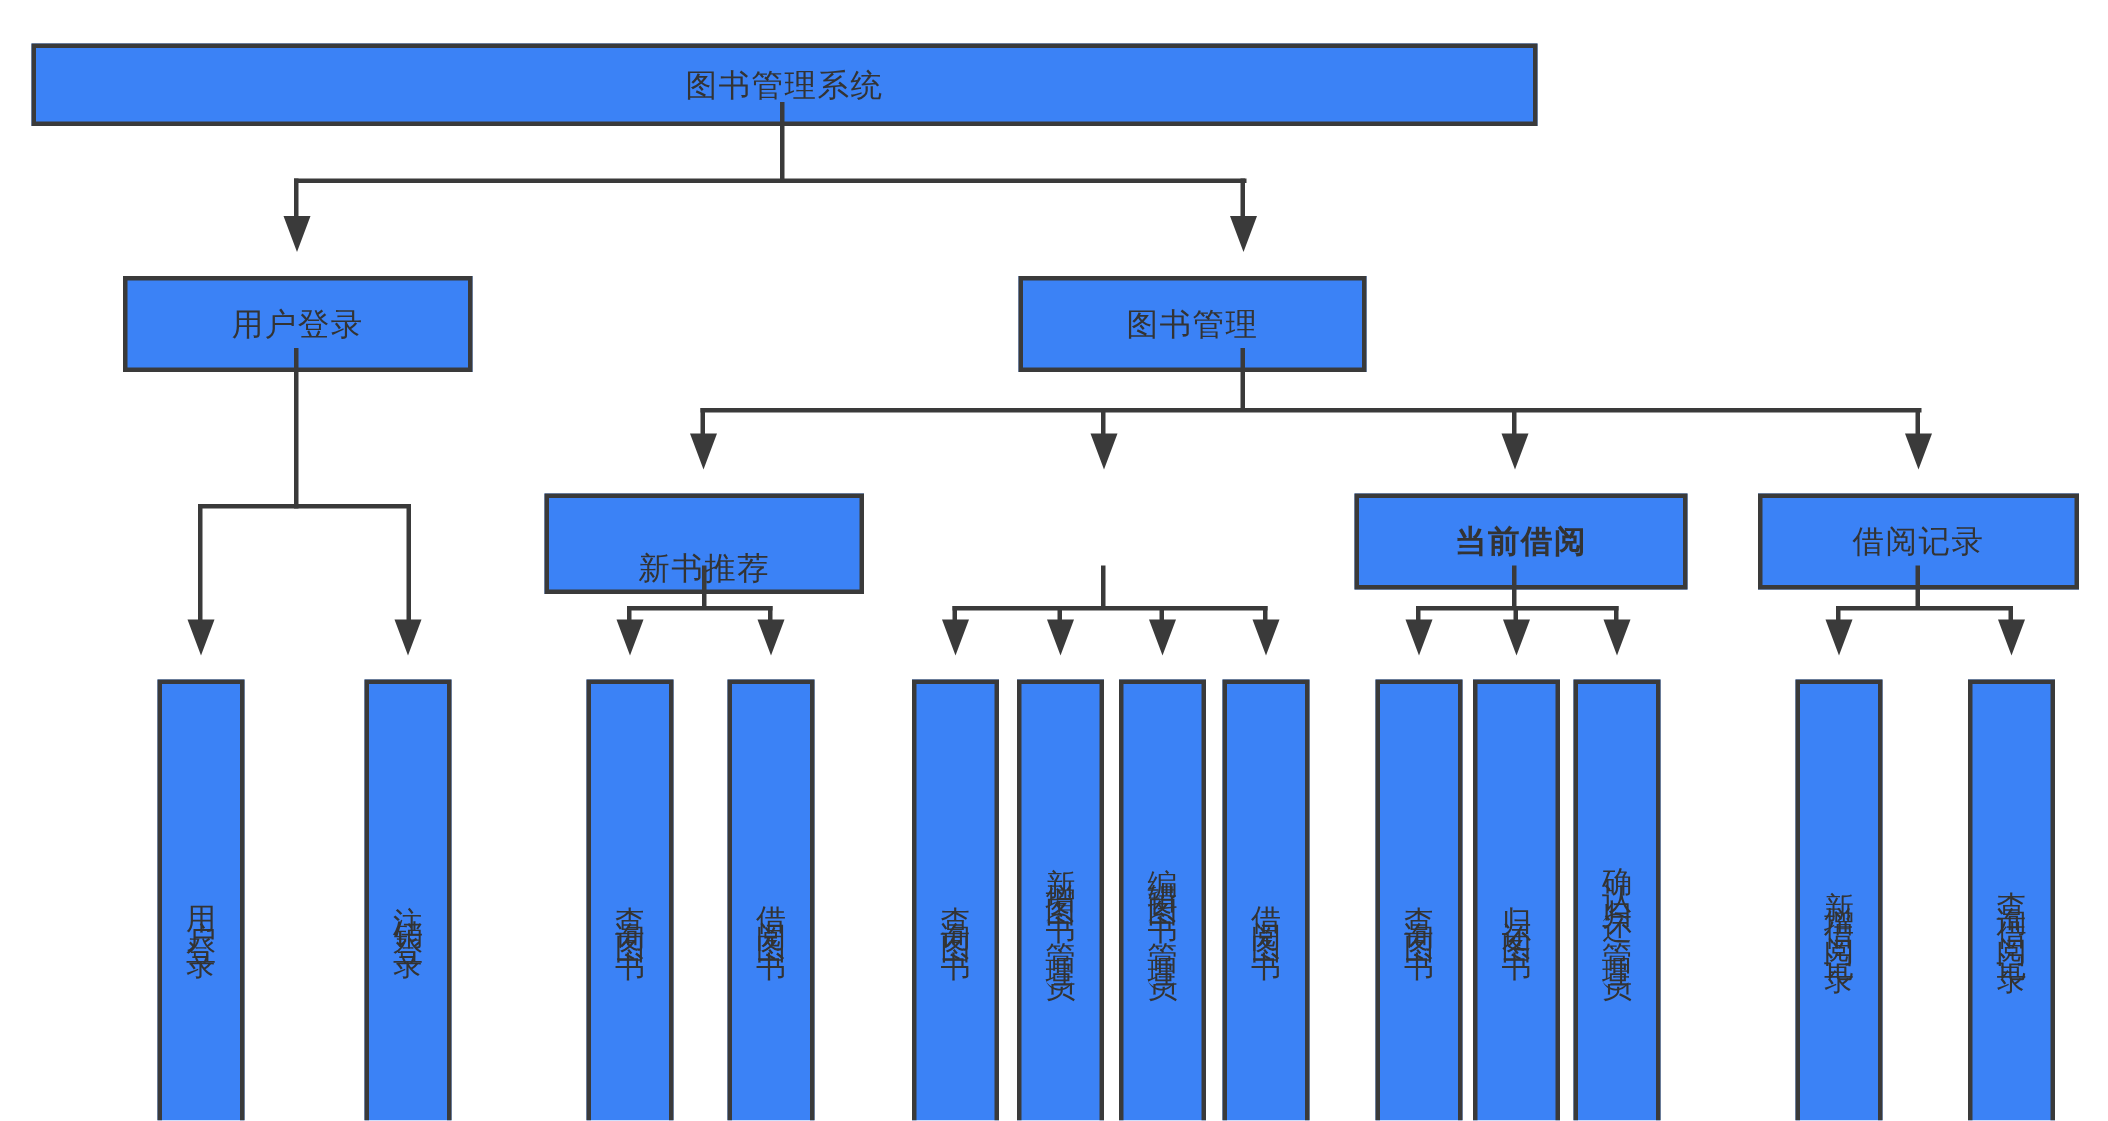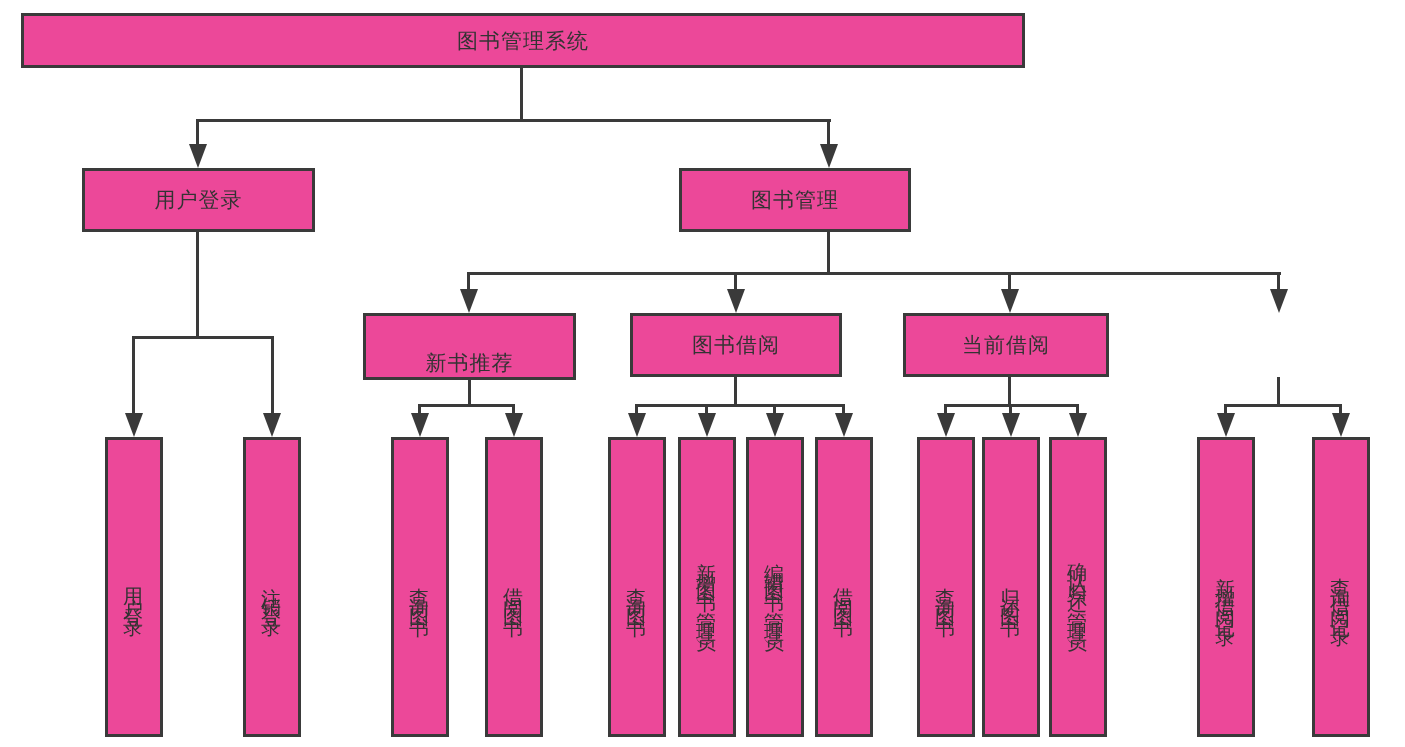--- a/index.html
+++ b/index.html
@@ -12,25 +12,26 @@
     position:relative;
     width:1405px;height:747px;
     background:#ffffff;
     font-family:"Liberation Sans","DejaVu Sans",sans-serif;
     overflow:hidden;
   }
   .box{
     position:absolute;
     box-sizing:border-box;
     border:3px solid var(--line);
-    background:#ec4899;
+    background:#3b82f6;
     display:flex;
     align-items:center;
     justify-content:center;
     color:var(--text);
+    margin-top:16px;
   }
   .hbox{font-size:21px;letter-spacing:1px;}
   .vbox{top:437px;height:300px;width:58px;}
   .vtext{
     writing-mode:vertical-rl;
     text-orientation:mixed;
     font-size:20px;
     letter-spacing:10px;
     margin-bottom:-10px;
     color:var(--text);
@@ -92,25 +93,25 @@
   <div class="vl" style="left:1008px;top:272px;height:20px;"></div>
   <div class="vl" style="left:1277px;top:272px;height:20px;"></div>
   <div class="arrow" style="left:460px;top:289px;"></div>
   <div class="arrow" style="left:727px;top:289px;"></div>
   <div class="arrow" style="left:1001px;top:289px;"></div>
   <div class="arrow" style="left:1270px;top:289px;"></div>
 
   <div class="box hbox" style="left:363px;top:313px;width:213px;height:67px;align-items:flex-end;">
     <span>新书推荐</span>
   </div>
-  <div class="box hbox" style="left:630px;top:313px;width:212px;height:64px;">
-    <span>图书借阅</span>
+  <div class="box hbox" style="left:903px;top:313px;width:222px;height:64px;font-weight:bold;">
+    <span>当前借阅</span>
   </div>
-  <div class="box hbox" style="left:903px;top:313px;width:206px;height:64px;">
-    <span>当前借阅</span>
+  <div class="box hbox" style="left:1172px;top:313px;width:214px;height:64px;">
+    <span>借阅记录</span>
   </div>
 
   <div class="vl" style="left:468px;top:377px;height:29px;"></div>
   <div class="hl" style="left:418px;top:404px;width:97px;"></div>
   <div class="vl" style="left:418px;top:404px;height:12px;"></div>
   <div class="vl" style="left:512px;top:404px;height:12px;"></div>
   <div class="arrow" style="left:411px;top:413px;"></div>
   <div class="arrow" style="left:505px;top:413px;"></div>
 
   <div class="vl" style="left:734px;top:377px;height:29px;"></div>

